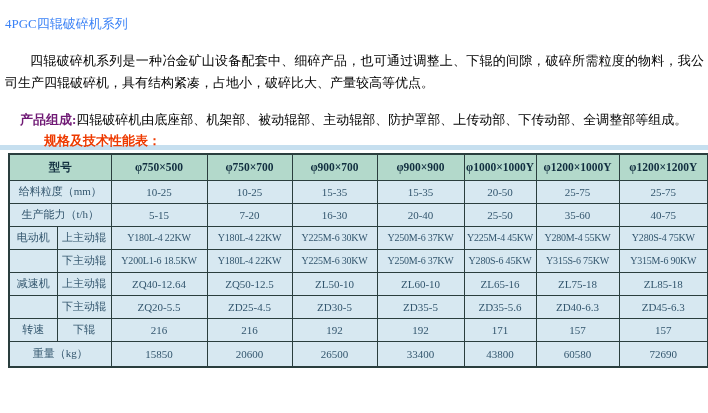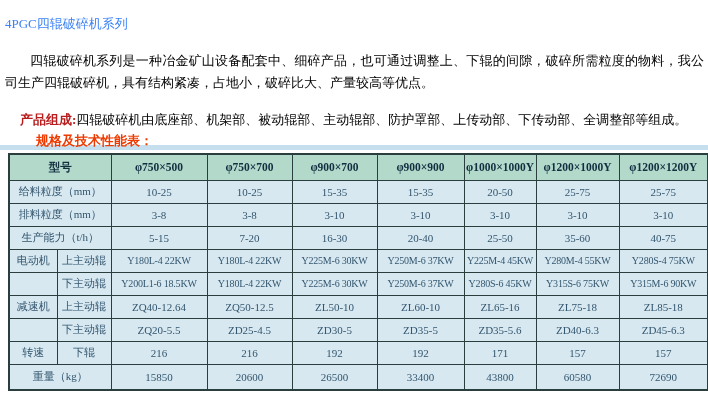--- a/index.html
+++ b/index.html
@@ -24,27 +24,27 @@
     text-align:justify;
     color:#000;
   }
   .composition {
     margin:18px 0 0 0;
     padding-left:20px;
     font-size:13px;
     line-height:15px;
   }
   .composition .red-label {
-    color:#b91c1c;
+    color:#701a75;
     font-weight:bold;
   }
   .spec-heading {
     position:relative;
     z-index:2;
-    margin:7px 0 0 0;
+    margin:7px 0 0 8px;
     padding-left:36px;
     font-size:13px;
     line-height:14px;
     color:#ee3a00;
     font-weight:bold;
   }
   .divider {
     position:relative;
     z-index:1;
     margin-top:-3px;
@@ -127,30 +127,20 @@
       <td colspan="2" class="lbl">给料粒度（mm）</td>
       <td>10-25</td>
       <td>10-25</td>
       <td>15-35</td>
       <td>15-35</td>
       <td>20-50</td>
       <td>25-75</td>
       <td>25-75</td>
     </tr>
     <tr>
-      <td colspan="2" class="lbl">排料粒度（mm）</td>
-      <td>3-8</td>
-      <td>3-8</td>
-      <td>3-10</td>
-      <td>3-10</td>
-      <td>3-10</td>
-      <td>3-10</td>
-      <td>3-10</td>
-    </tr>
-    <tr>
       <td colspan="2" class="lbl">生产能力（t/h）</td>
       <td>5-15</td>
       <td>7-20</td>
       <td>16-30</td>
       <td>20-40</td>
       <td>25-50</td>
       <td>35-60</td>
       <td>40-75</td>
     </tr>
     <tr class="motor">

